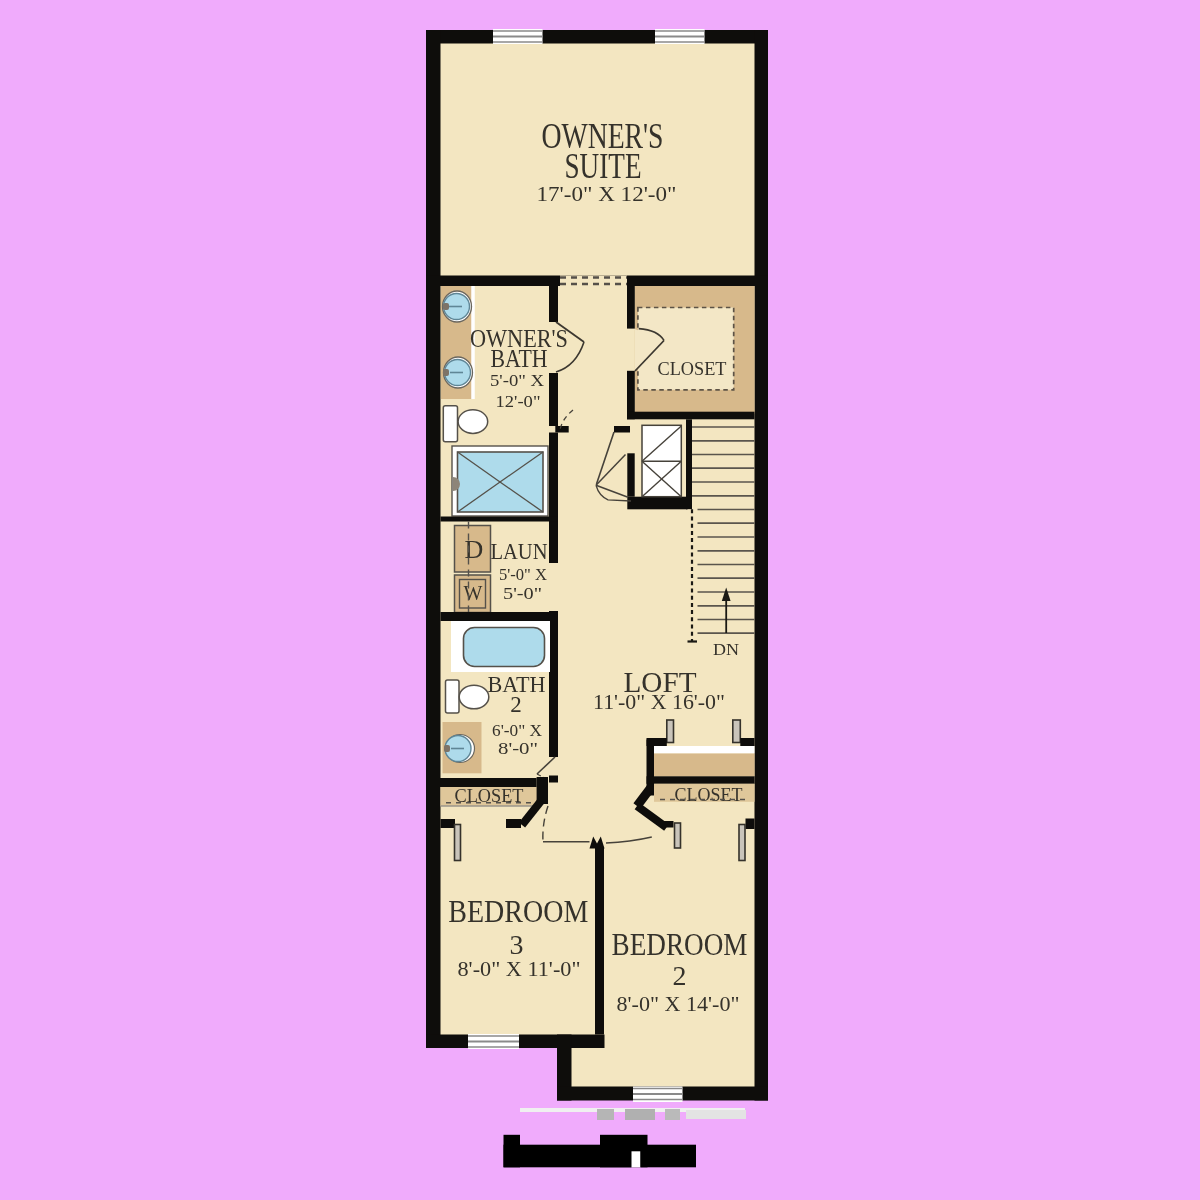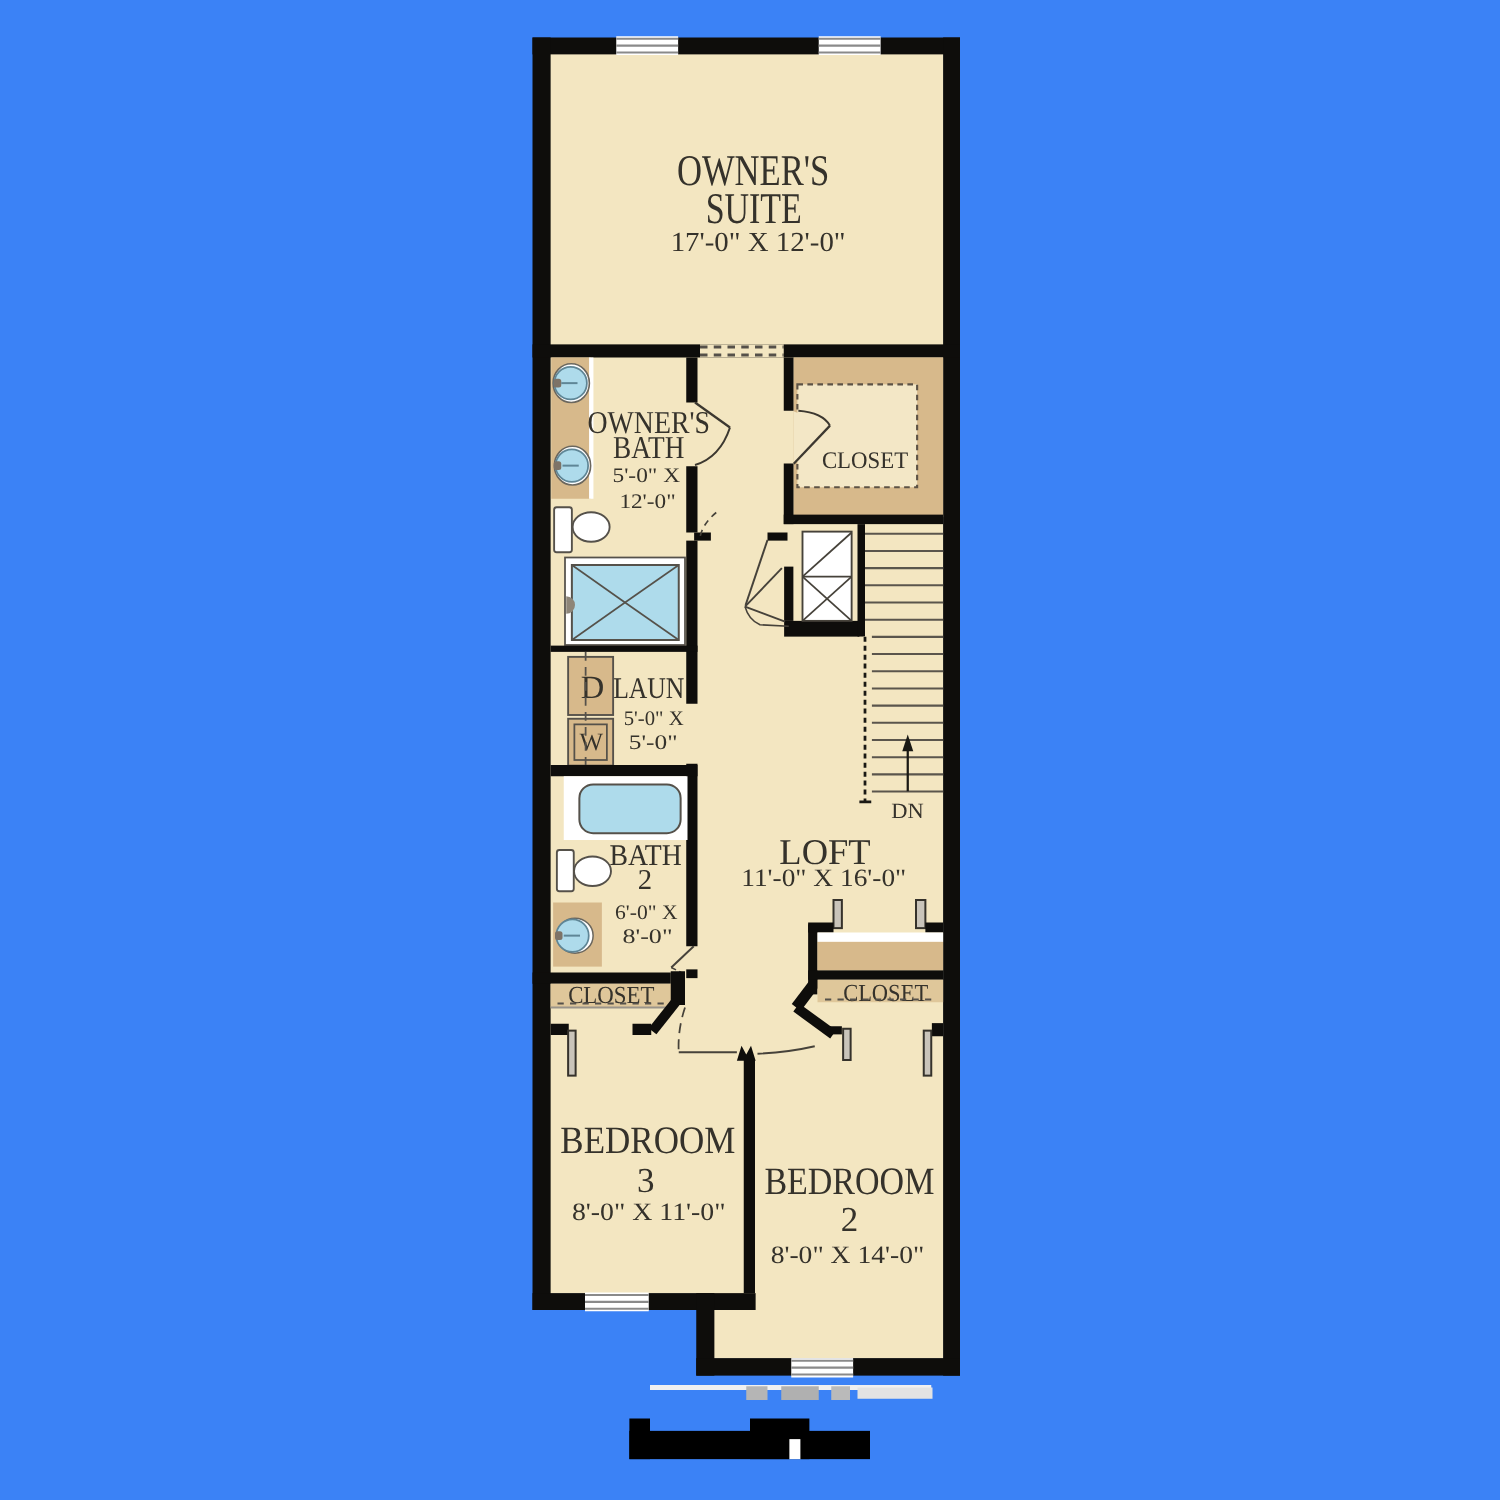--- a/index.html
+++ b/index.html
@@ -1,16 +1,16 @@
 <!DOCTYPE html>
 <html><head>
 <meta charset="utf-8">
 <style>
 html,body{margin:0;padding:0;background:#ffffff;}
-#page{position:relative;width:1200px;height:1200px;background:#3b82f6;overflow:hidden;}
+#page{position:relative;width:1200px;height:1200px;background:#f0abfc;overflow:hidden;}
 svg{position:absolute;left:0;top:0;}
 text{font-family:"Liberation Serif",serif;fill:#35322b;}
 </style>
 </head>
 <body>
 <div id="page">
 <svg width="1200" height="1200" viewBox="0 0 1200 1200">
 
 <g>
 <rect x="440" y="42" width="315" height="993" fill="#f3e6c1"></rect>

